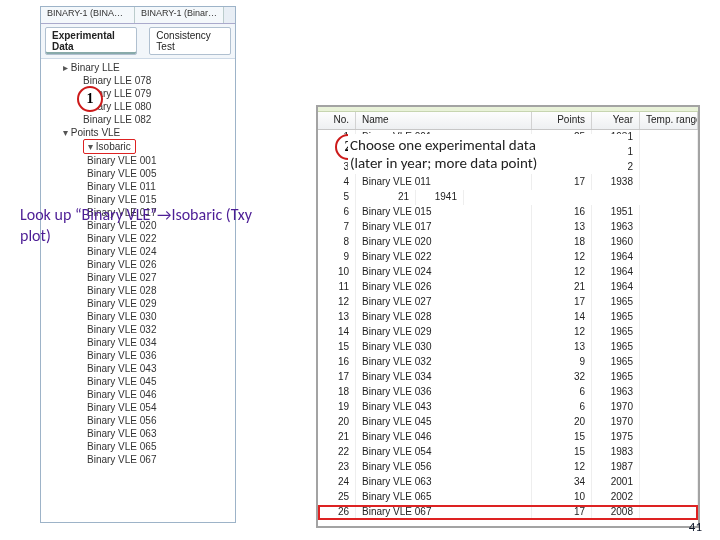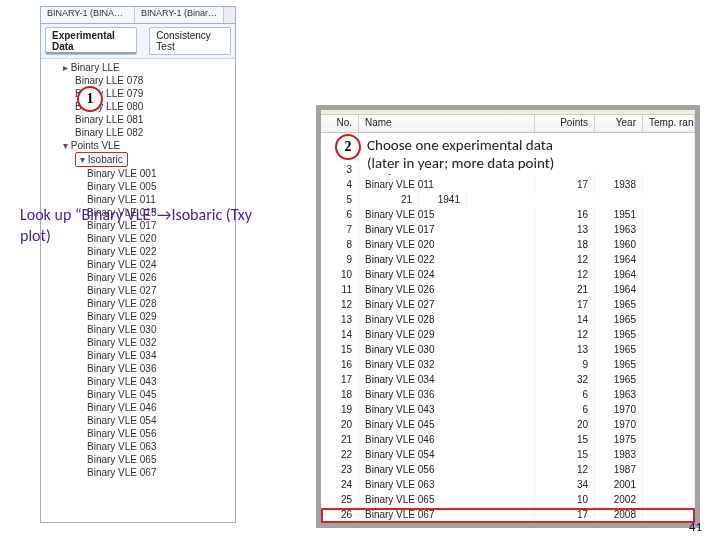--- a/index.html
+++ b/index.html
@@ -12,45 +12,45 @@
   .tabstrip { display: flex; height: 17px; background: #e8eef5; border-bottom: 1px solid #aac; }
   .tabstrip .doc-tab { padding: 1px 6px 0 6px; font-size: 9px; border-right: 1px solid #bcc; background: #f4f8fb; color: #333; max-width: 94px; white-space: nowrap; overflow: hidden; text-overflow: ellipsis; }
   .subtabs { display: flex; gap: 12px; padding: 3px 4px; background: #f2f6fa; border-bottom: 1px solid #cdd9e6; }
   .subtab { font-size: 10px; padding: 2px 6px; border: 1px solid #b0c0d0; border-radius: 2px; background: #fff; }
   .subtab.active { background: #fff; box-shadow: inset 0 -2px 0 #8aa; font-weight: 600; }
   .tree { padding: 2px 0 0 22px; font-size: 10px; line-height: 13px; color: #333; overflow: hidden; height: calc(100% - 40px); }
   .tree-item { white-space: nowrap; }
   .tree-item.folder::before { content: "▸ "; color: #555; }
   .tree-item.folder.open::before { content: "▾ "; }
   .tree-item.selected { border: 1.5px solid #d22; padding: 0 4px; display: inline-block; border-radius: 2px; }
-  .indent1 { margin-left: 12px; }
+  .indent1 { margin-left: 20px; }
   .indent2 { margin-left: 24px; }
 
   
   .callout-bubble { position: absolute; width: 26px; height: 26px; border-radius: 50%; border: 2px solid #cc1a1a; background: #fff; text-align: center; font: 600 14px/22px "Segoe UI"; color: #000; }
   .instruction { position: absolute; font: 400 16px/21px Calibri, sans-serif; color: #4c1d95; }
 
   
-  .right-panel { position: absolute; left: 316px; top: 105px; width: 384px; height: 423px; border: 5px solid #a3a3a3; background: #fff; }
+  .right-panel { position: absolute; left: 316px; top: 105px; width: 384px; height: 423px; border: 2px solid #a3a3a3; background: #fff; }
   .rp-topstrip { height: 5px; background: #e9f2d9; border-bottom: 1px solid #c7d5b0; }
   .grid-header { display: flex; height: 18px; background: linear-gradient(#fdfdfd,#eef0f2); border-bottom: 1px solid #c7c7c7; font-size: 10px; }
   .grid-header .col { padding: 2px 6px; border-right: 1px solid #d2d2d2; white-space: nowrap; overflow: hidden; }
   .col-no    { width: 38px;  text-align: right; }
   .col-name  { width: 176px; }
   .col-pts   { width: 60px;  text-align: right; }
   .col-year  { width: 48px;  text-align: right; }
   .col-trng  { flex: 1; }
   .rows { overflow: hidden; }
   .row { display: flex; height: 15px; font-size: 10px; }
   .row .cell { padding: 1px 6px 0 6px; border-right: 1px solid #eee; overflow: hidden; white-space: nowrap; }
   .row:nth-child(odd)  { background: #fff; }
   .row:nth-child(even) { background: #fff; }
   .row.highlight { outline: 2px solid #d22; outline-offset: -2px; }
 
-  .right-callout-box { position: absolute; left: 365px; top: 134px; width: 280px; padding: 2px 2px; background: #fff; font: 400 15px/18px Calibri, sans-serif; }
+  .right-callout-box { position: absolute; left: 348px; top: 134px; width: 280px; padding: 2px 2px; background: #fff; font: 400 15px/18px Calibri, sans-serif; }
   .right-callout-bubble { position: absolute; left: 335px; top: 134px; }
 
   .slidenum { position: absolute; right: 18px; bottom: 6px; font: 400 13px Calibri; color: #0f172a; }
 </style>
 </head>
 <body>
 
 <div class="slide">
 
   <div class="left-panel">
@@ -61,21 +61,20 @@
     <div class="subtabs">
       <div class="subtab active">Experimental Data</div>
       <div class="subtab">Consistency Test</div>
     </div>
     <div class="tree">
       <div class="tree-item folder">Binary LLE</div>
       <div id="lle-block">
           <div class="tree-item indent1">Binary LLE 078</div>
           <div class="tree-item indent1">Binary LLE 079</div>
           <div class="tree-item indent1">Binary LLE 080</div>
-          <div class="tree-item indent1">Binary LLE 081</div>
           <div class="tree-item indent1">Binary LLE 082</div>
         </div>
       <div class="tree-item folder open">Points VLE</div>
       <div class="indent1"><span class="tree-item folder open selected">Isobaric</span></div>
       <div id="tail-block">
           <div class="tree-item indent2">Binary VLE 001</div>
           <div class="tree-item indent2">Binary VLE 005</div>
           <div class="tree-item indent2">Binary VLE 011</div>
           <div class="tree-item indent2">Binary VLE 015</div>
           <div class="tree-item indent2">Binary VLE 017</div>

